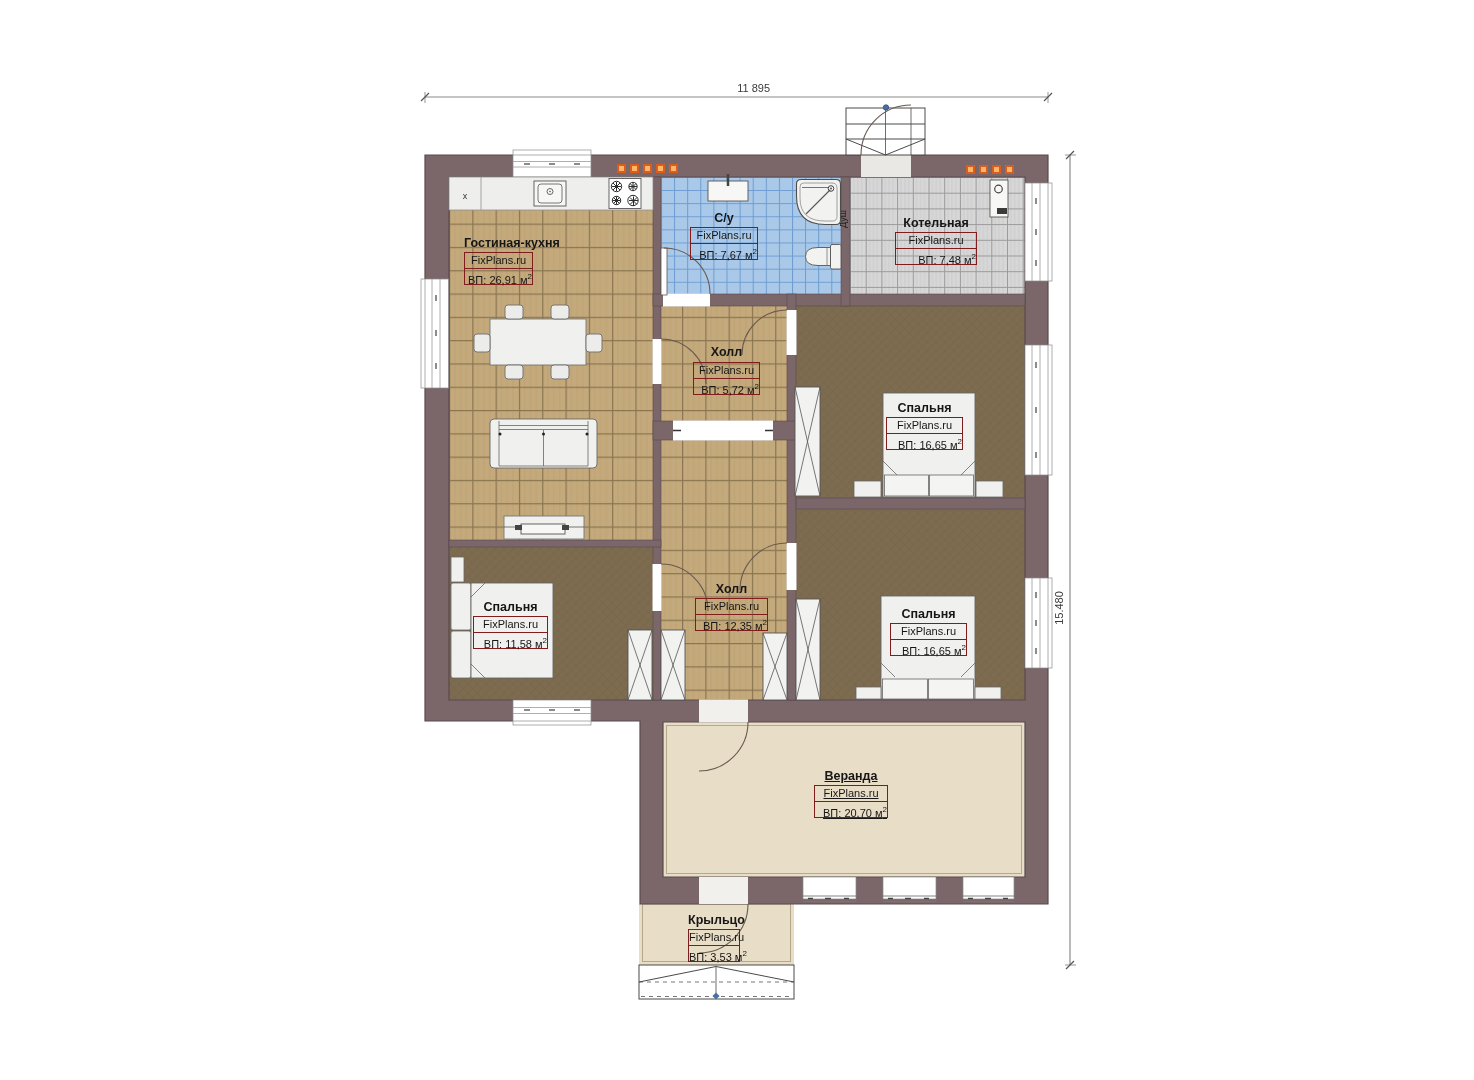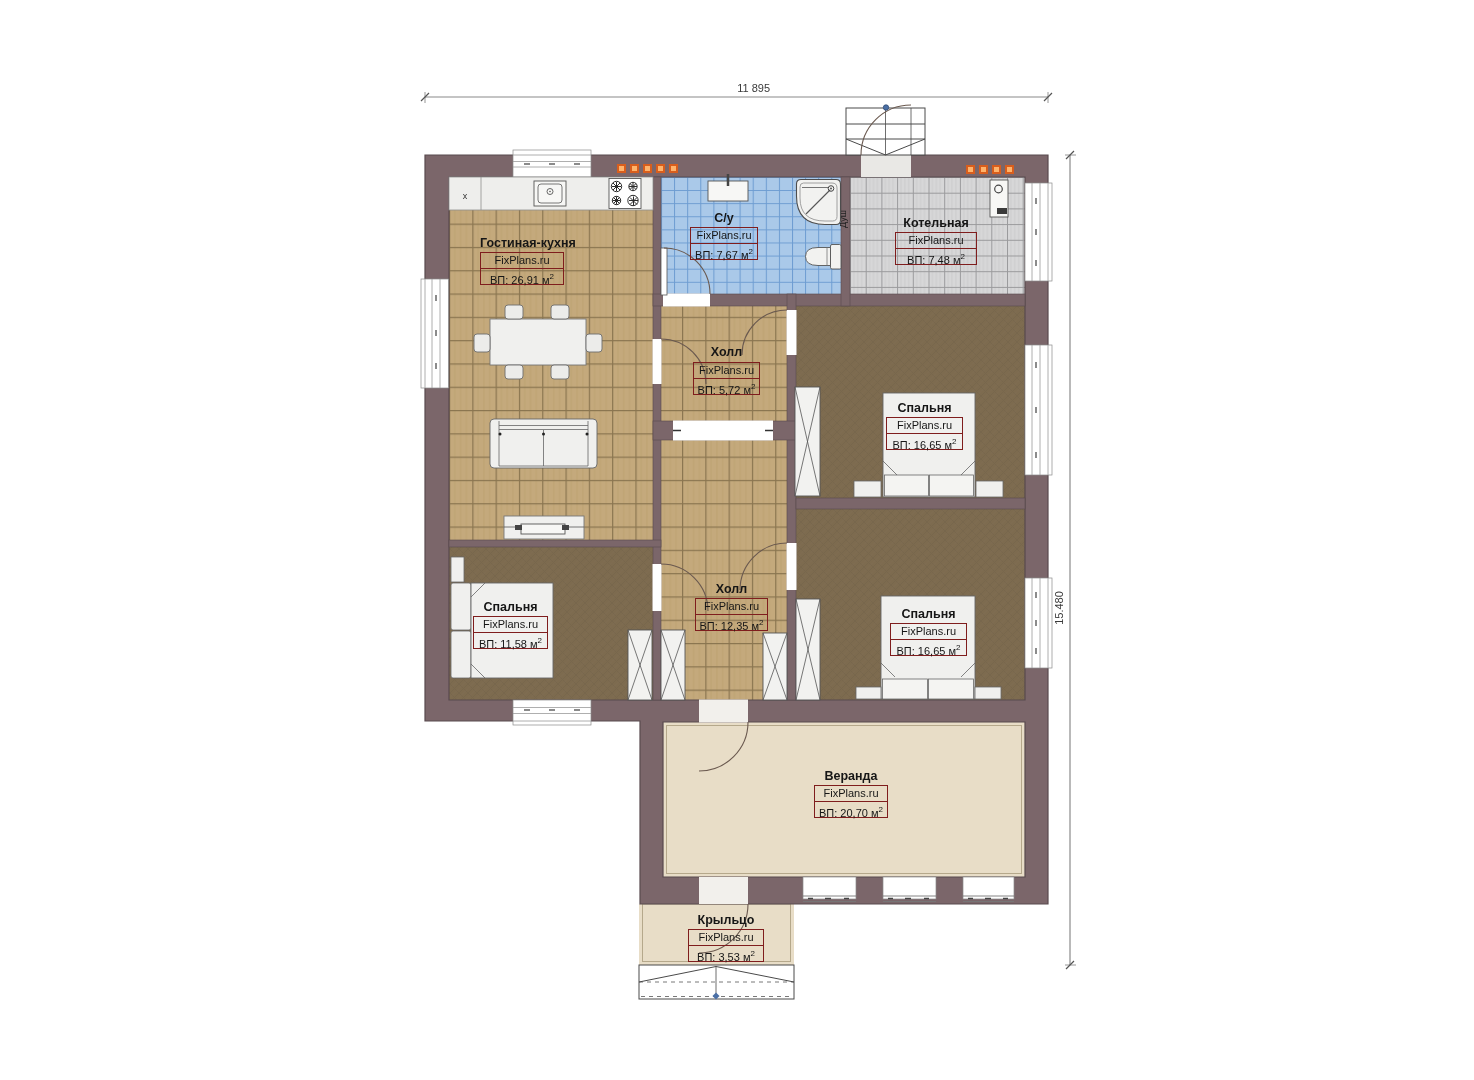--- a/index.html
+++ b/index.html
@@ -2,21 +2,21 @@
 <html><head>
 <meta charset="utf-8">
 <style>
   html,body{margin:0;padding:0;background:#ffffff;}
   #plan{position:relative;width:1474px;height:1080px;background:#ffffff;overflow:hidden;
         font-family:"Liberation Sans", sans-serif;}
   svg{position:absolute;left:0;top:0;}
   .lbl{position:absolute;text-align:center;color:#161616;}
   .lbl .t{font-weight:bold;font-size:12.5px;line-height:14px;white-space:nowrap;}
   .lbl .r{border:1px solid #7f1d1d;font-size:11px;height:15px;line-height:15px;white-space:nowrap;}
-  .lbl .r2{margin-top:-1px;}
+  .lbl .r2{margin-top:-1px;text-align:right;}
   sup{font-size:8px;}
   .dim{position:absolute;font-size:11px;color:#3a3a3a;white-space:nowrap;}
 </style>
 </head>
 <body>
 <div id="plan">
 <svg width="1474" height="1080" viewBox="0 0 1474 1080">
 <defs>
   <pattern id="patTan" width="23.3" height="23.3" patternUnits="userSpaceOnUse" x="449" y="177">
     <rect width="23.3" height="23.3" fill="#c4a97c"></rect>
@@ -356,21 +356,21 @@
 <path d="M1070,155 V965"></path>
 <path d="M1065,155 H1076 M1065,965 H1076" stroke-width="0.9"></path>
 <path d="M1066,159 l8,-8 M1066,969 l8,-8" stroke="#555"></path>
 </g>
 </svg>
 
 <div class="dim" style="left:704px;top:82px;width:66px;text-align:right;">11 895</div>
 
 <div class="dim" style="left:1029px;top:602px;width:60px;text-align:center;transform:rotate(-90deg);">15.480</div>
 
-<div class="lbl" style="left:480px;top:236px;width:84px;">
+<div class="lbl" style="left:464px;top:236px;width:69px;">
   <div class="t">Гостиная-кухня</div>
   <div class="r" style="margin-top:2px;">FixPlans.ru</div>
   <div class="r r2">ВП: 26,91 м<sup>2</sup></div>
 </div>
 
 <div class="lbl" style="left:690px;top:211px;width:68px;">
   <div class="t">С/у</div>
   <div class="r" style="margin-top:2px;">FixPlans.ru</div>
   <div class="r r2">ВП: 7,67 м<sup>2</sup></div>
 </div>
@@ -404,24 +404,24 @@
   <div class="r" style="margin-top:2px;">FixPlans.ru</div>
   <div class="r r2">ВП: 16,65 м<sup>2</sup></div>
 </div>
 
 <div class="lbl" style="left:890px;top:607px;width:77px;">
   <div class="t">Спальня</div>
   <div class="r" style="margin-top:2px;">FixPlans.ru</div>
   <div class="r r2">ВП: 16,65 м<sup>2</sup></div>
 </div>
 
-<div class="lbl" style="left:814px;top:769px;width:74px;">
+<div class="lbl" style="left:814px;top:769px;width:74px;text-decoration:underline;">
   <div class="t">Веранда</div>
   <div class="r" style="margin-top:2px;">FixPlans.ru</div>
   <div class="r r2">ВП: 20,70 м<sup>2</sup></div>
 </div>
 
-<div class="lbl" style="left:688px;top:913px;width:76px;">
+<div class="lbl" style="left:688px;top:913px;width:52px;">
   <div class="t">Крыльцо</div>
   <div class="r" style="margin-top:2px;">FixPlans.ru</div>
   <div class="r r2">ВП: 3,53 м<sup>2</sup></div>
 </div>
 </div>
 
 </body></html>

